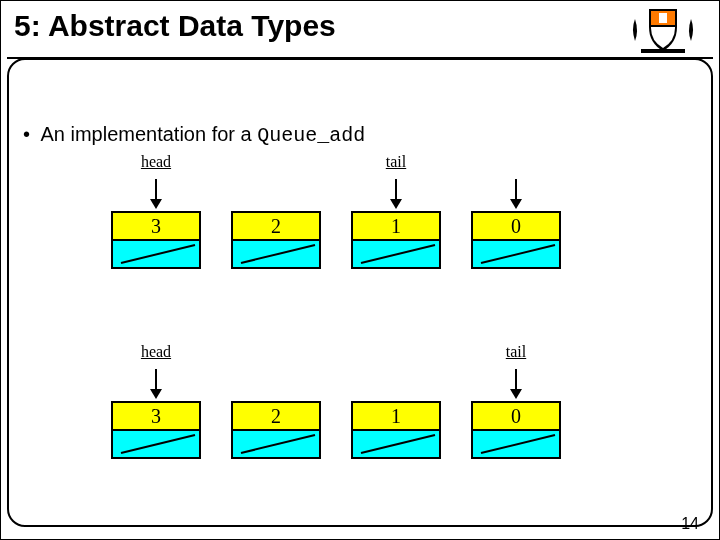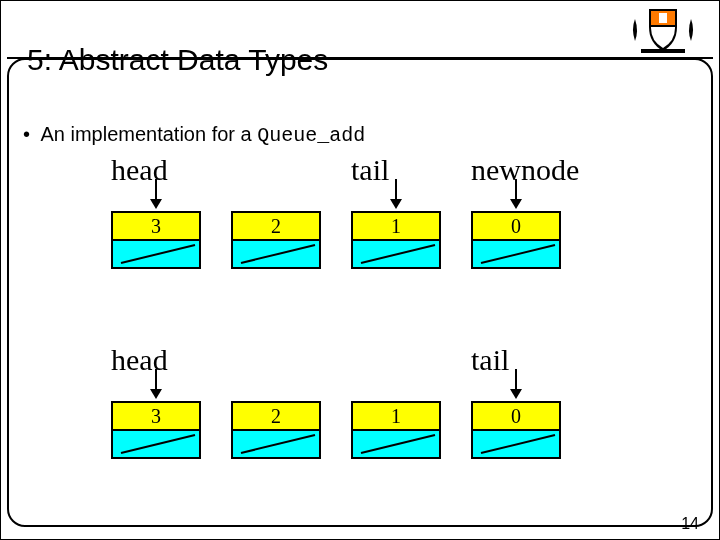--- a/index.html
+++ b/index.html
@@ -19,25 +19,24 @@
   }
   
   .frame {
     position: absolute;
     left: 6px; right: 6px; top: 57px; bottom: 12px;
     border: 2px solid #000;
     border-radius: 18px;
   }
   .title {
     position: absolute;
-    left: 26px; top: 8px;
+    left: 13px; top: 8px;
     font-size: 30px;
-    font-weight: normal;
+    font-weight: bold;
     color: #000;
-    margin-top: 34px;
   }
   .title-underline {
     position: absolute;
     left: 6px; right: 6px; top: 56px;
     border-top: 2px solid #000;
   }
   
   .logo {
     position: absolute;
     right: 22px; top: 4px;
@@ -66,23 +65,25 @@
     display: flex;
     gap: 30px;
   }
   .row1-labels { top: 152px; }
   .row1-nodes  { top: 210px; }
   .row2-labels { top: 342px; }
   .row2-nodes  { top: 400px; }
 
   .label-slot {
     width: 90px;
+    text-align: center;
     font-family: "Times New Roman", serif;
-    font-size: 30px;
-    position: relative;
+    font-size: 16px;
+    position: relative;
+    text-decoration: underline;
   }
   .label-slot.hidden { visibility: hidden; }
   .arrow-down {
     position: absolute;
     left: 50%; top: 26px;
     transform: translateX(-50%);
   }
 
   .node {
     width: 90px;
@@ -147,21 +148,20 @@
     </div>
     <div class="label-slot hidden"><span></span></div>
     <div class="label-slot">
       <span>tail</span>
       <svg class="arrow-down" width="14" height="30">
         <line x1="7" y1="0" x2="7" y2="22" stroke="#000" stroke-width="2"></line>
         <polygon points="7,30 1,20 13,20" fill="#000"></polygon>
       </svg>
     </div>
     <div class="label-slot">
-      <span>newnode</span>
       <svg class="arrow-down" width="14" height="30">
         <line x1="7" y1="0" x2="7" y2="22" stroke="#000" stroke-width="2"></line>
         <polygon points="7,30 1,20 13,20" fill="#000"></polygon>
       </svg>
     </div>
   </div>
 
   <div class="row row1-nodes">
     <div class="node">
       <div class="val">3</div>

